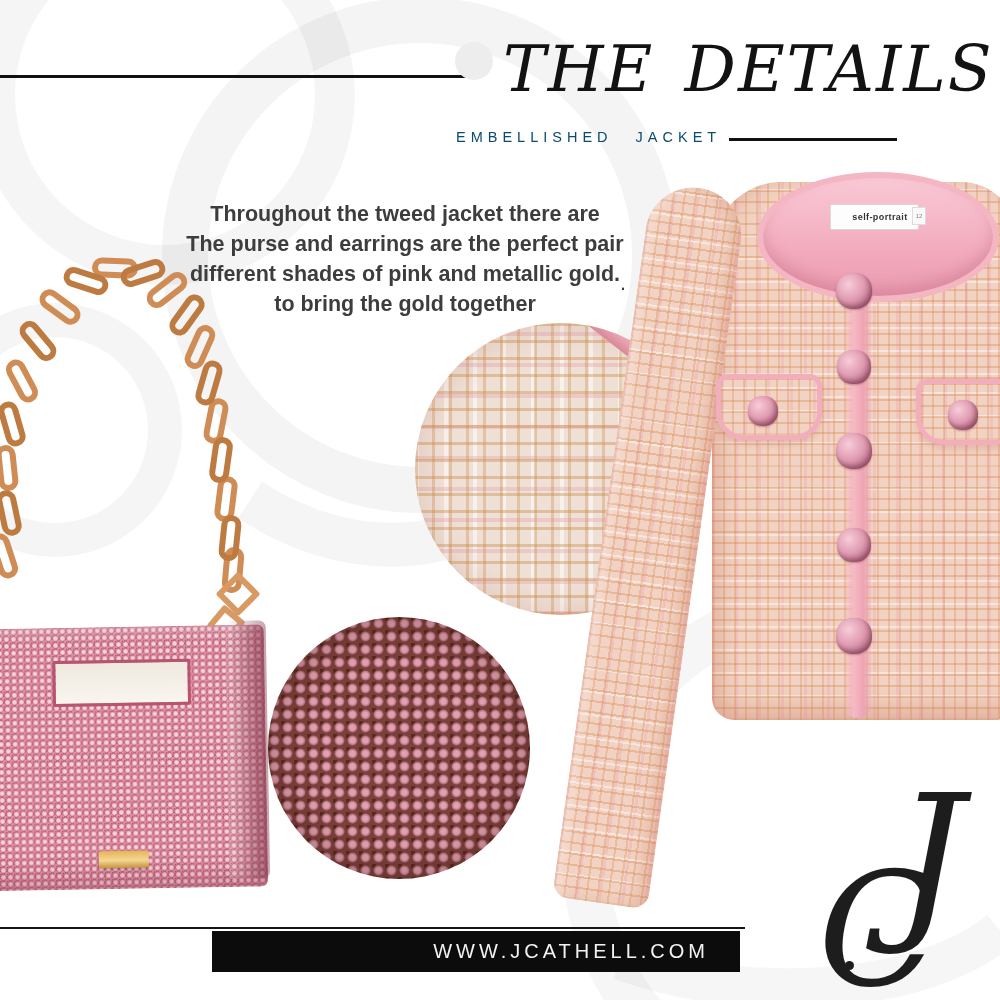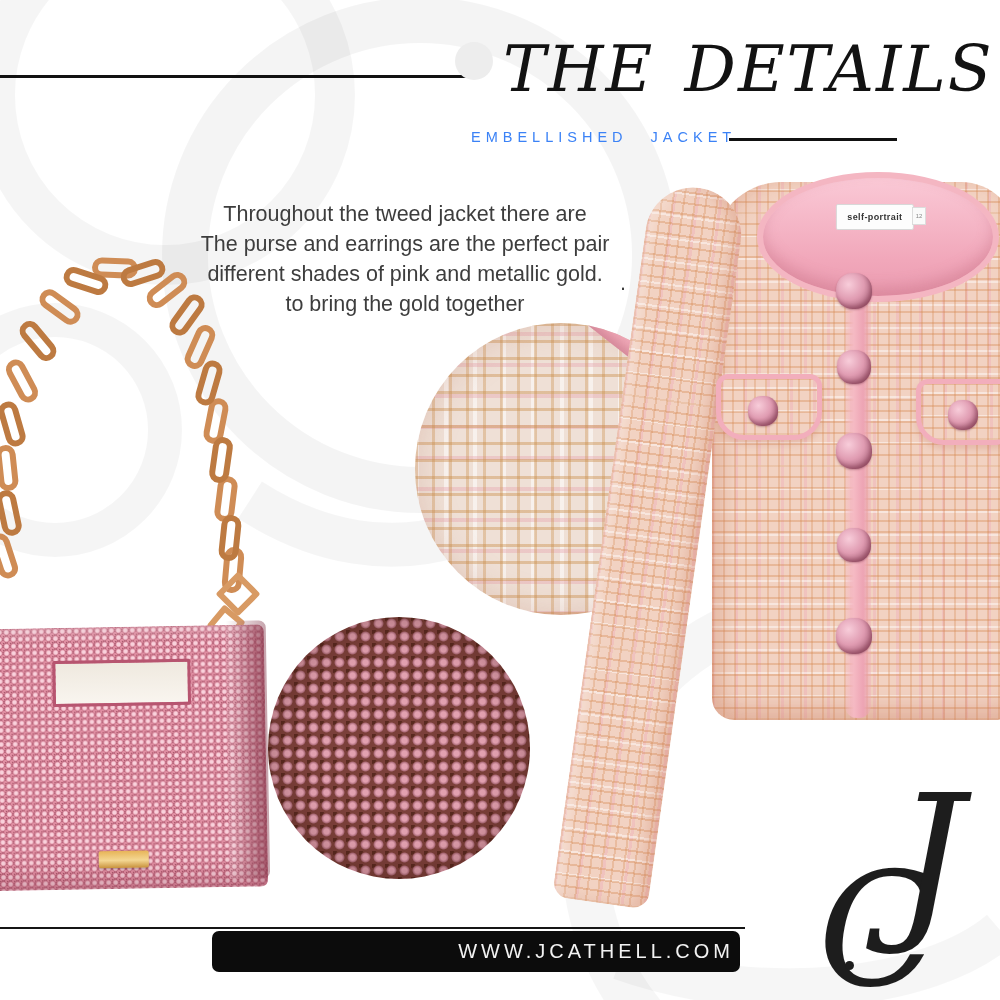--- a/index.html
+++ b/index.html
@@ -9,27 +9,27 @@
   
   .wm{position:absolute;inset:0;pointer-events:none;}
 
   
   .rule-left{position:absolute;left:0;top:75px;width:480px;height:3px;background:#111;}
   .dot-gray{position:absolute;left:455px;top:42px;width:38px;height:38px;border-radius:50%;background:#ededed;}
   .title{position:absolute;left:503px;top:32px;width:497px;
          font:italic 400 64px "DejaVu Serif",serif;color:#121212;
          letter-spacing:2px;word-spacing:8px;white-space:nowrap;}
   .subtitle{position:absolute;left:456px;top:129px;
-            font:500 14.5px "Liberation Sans",sans-serif;color:#3b82f6;
-            letter-spacing:5px;word-spacing:14px;white-space:nowrap;margin-left:15px;}
+            font:500 14.5px "Liberation Sans",sans-serif;color:#0c4a6e;
+            letter-spacing:5px;word-spacing:14px;white-space:nowrap;}
   .rule-sub{position:absolute;left:729px;top:138px;width:168px;height:3px;background:#111;}
 
   
   .desc{position:absolute;left:170px;top:199px;width:470px;text-align:center;
-        font-size:21.5px;line-height:30px;color:#3d3d3d;font-weight:400;}
+        font-size:21.5px;line-height:30px;color:#3d3d3d;font-weight:700;}
   .desc-period{position:absolute;left:620px;top:271px;font-size:21.5px;color:#3d3d3d;}
 
   
   .chain{position:absolute;left:0;top:240px;width:270px;height:420px;}
   .purse{position:absolute;left:-30px;top:627px;width:296px;height:262px;
          transform:rotate(-1deg);border-radius:7px;z-index:2;
          background-color:#e08ea2;
          background-image:
            radial-gradient(circle at 3.5px 3.5px,#f9d2dc 0 1.6px,#e08ea2 2.6px,#a9556c 3.4px,transparent 3.6px),
            radial-gradient(circle at 0 0,rgba(120,40,60,.55) 0 1px,transparent 2px);
@@ -84,37 +84,37 @@
       transform:rotate(8deg);transform-origin:top center;
       border-radius:48px 48px 16px 16px;
       box-shadow:inset -10px 0 14px rgba(200,120,90,.30), inset 8px 0 10px rgba(255,255,255,.25);}
   .jacket-neck{position:absolute;left:757px;top:172px;width:230px;height:118px;z-index:4;
       border-radius:50%;overflow:hidden;
       background:linear-gradient(#fac9d6,#f1a7ba 70%,#eb9cb1);
       border:6px solid #f4b6c2;box-shadow:inset 0 -8px 14px rgba(190,100,120,.35);}
   .brand-label{position:absolute;left:50%;top:26px;transform:translateX(-54%);
       width:76px;height:24px;background:#fdfdfd;border:1px solid #d8d8d8;border-radius:2px;
       display:flex;align-items:center;justify-content:center;
-      font-weight:700;font-size:9px;letter-spacing:.4px;color:#333;}
+      font-weight:700;font-size:9px;letter-spacing:.4px;color:#333;padding-left:11px;}
   .brand-size{position:absolute;left:50%;top:29px;transform:translateX(34px);
       width:12px;height:16px;background:#fafafa;border:1px solid #dcdcdc;
       font-size:6px;color:#888;text-align:center;line-height:16px;}
   .placket{position:absolute;left:845px;top:280px;width:26px;height:438px;z-index:6;
       background:linear-gradient(90deg,rgba(244,178,190,.25),#f5b9c3 35%,#eda4b4 70%,rgba(238,165,180,.3));
       border-radius:12px;}
   .btn{position:absolute;z-index:7;border-radius:46%;
       background:radial-gradient(circle at 35% 32%,#f8cdda,#e09cb2 45%,#b26c84 78%,#8f4d66);
       box-shadow:0 1px 2px rgba(120,50,70,.4), inset -2px -3px 4px rgba(110,40,60,.45);}
   .pocket{position:absolute;z-index:6;height:56px;border:5px solid #f2aebc;
       border-radius:12px 12px 28px 28px;box-shadow:0 4px 6px rgba(190,110,90,.25);}
 
   
   .rule-bottom{position:absolute;left:0;top:927px;width:745px;height:2px;background:#151515;}
   .site-bar{position:absolute;left:212px;top:931px;width:528px;height:41px;background:#0c0c0c;
-      display:flex;align-items:center;justify-content:flex-end;padding-right:6px;box-sizing:border-box;z-index:8;border-radius:7px;}
+      display:flex;align-items:center;justify-content:flex-end;padding-right:31px;box-sizing:border-box;z-index:8;}
   .site-url{font-size:20px;letter-spacing:4px;color:#f2f2f2;font-weight:400;white-space:nowrap;}
 
   
   .logo{position:absolute;z-index:9;color:#1d1d1d;}
   .logo-c{left:818px;top:838px;font:italic 400 158px "DejaVu Serif",serif;}
   .logo-j{left:895px;top:758px;font:italic 400 172px "DejaVu Serif",serif;}
   .logo-dot{position:absolute;left:845px;top:961px;width:9px;height:9px;border-radius:50%;background:#1d1d1d;z-index:9;}
 </style>
 </head>
 <body>

